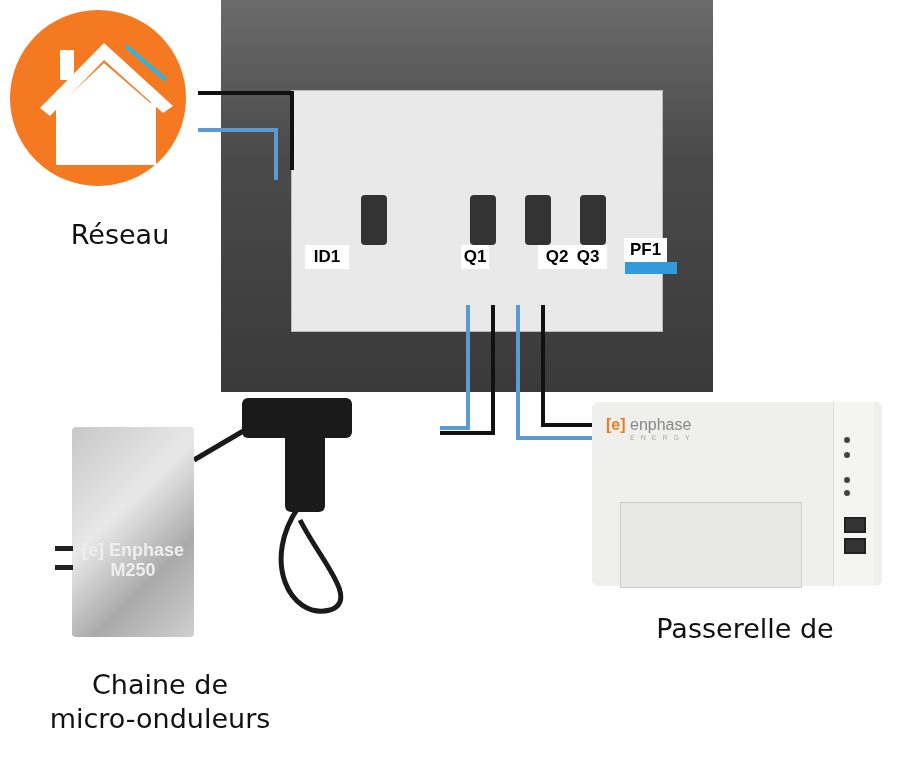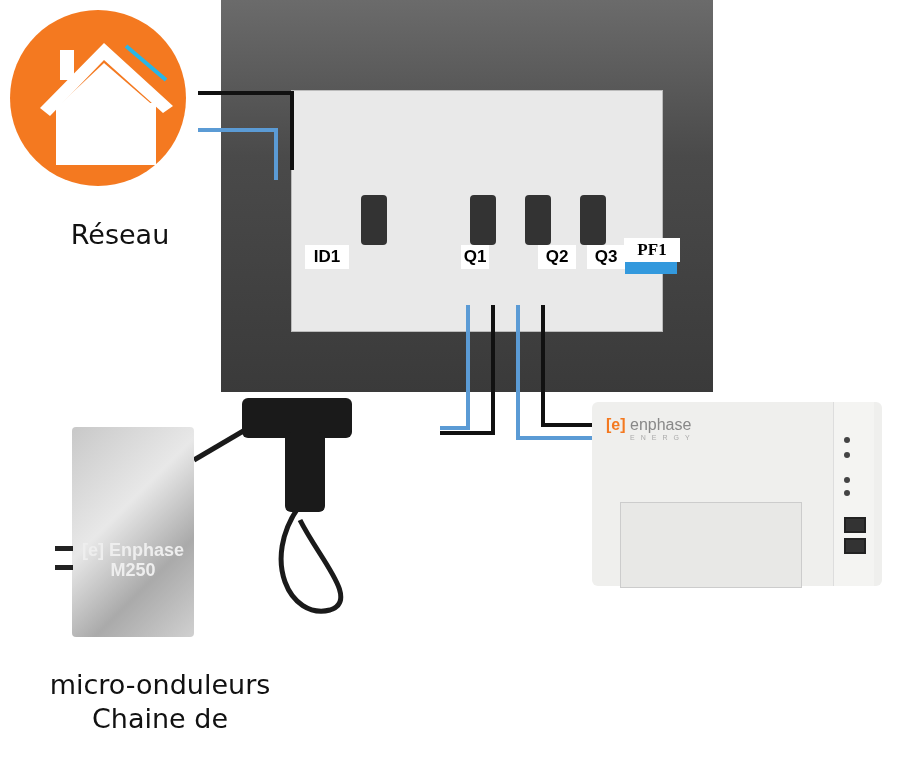--- a/index.html
+++ b/index.html
@@ -36,22 +36,22 @@
 
 <div class="label" style="left:20px;top:218px;width:200px">
   <div>Réseau</div>
 </div>
 
 <div class="photo">
   <div class="rail" style="left:70px;top:90px;width:370px;height:240px;"></div>
   <div class="tag" style="left:84px;top:245px;width:44px;">ID1</div>
   <div class="tag" style="left:240px;top:245px;width:28px;">Q1</div>
   <div class="tag" style="left:293px;top:245px;width:38px;margin-left:24px;">Q2</div>
-  <div class="tag" style="left:348px;top:245px;width:38px;margin-left:18px;">Q3</div>
-  <div class="tag" style="left:403px;top:238px;width:56px;font-family:Liberation Serif, serif;">PF1</div>
+  <div class="tag" style="left:348px;top:245px;width:38px;">Q3</div>
+  <div class="tag" style="left:403px;top:238px;width:43px;">PF1</div>
   <div class="toggle" style="left:140px;top:195px"></div>
   <div class="toggle" style="left:249px;top:195px"></div>
   <div class="toggle" style="left:304px;top:195px"></div>
   <div class="toggle" style="left:359px;top:195px"></div>
   <div class="abs" style="left:404px;top:262px;width:52px;height:12px;background:#3399dd"></div>
 </div>
 
 <svg class="abs" style="left:0;top:0" width="900" height="763">
   <polyline points="198,93 292,93 292,170" fill="none" stroke="#111" stroke-width="4"></polyline>
   <polyline points="198,130 276,130 276,180" fill="none" stroke="#5b9bd5" stroke-width="4"></polyline>
@@ -69,32 +69,33 @@
 <div class="micro">
   <div class="micro-brand">
     <div>[e] Enphase</div>
     <div>M250</div>
   </div>
 </div>
 <div class="abs" style="left:55px;top:546px;width:18px;height:5px;background:#222"></div>
 <div class="abs" style="left:55px;top:565px;width:18px;height:5px;background:#222"></div>
 
 <div class="label" style="left:40px;top:668px;width:240px">
+  <div>Chaine de</div>
   <div>micro-onduleurs</div>
-  <div>Chaine de</div>
 </div>
 
 <div class="gateway">
   <div class="gw-brand"><span class="e">[e]</span> <span>enphase</span></div>
   <div class="gw-sub">ENERGY</div>
   <div class="flap"></div>
   <div class="gw-side">
     <div class="dot" style="left:10px;top:35px"></div>
     <div class="dot" style="left:10px;top:50px"></div>
     <div class="dot" style="left:10px;top:75px"></div>
     <div class="dot" style="left:10px;top:88px"></div>
     <div class="usb" style="left:10px;top:115px"></div>
     <div class="usb" style="left:10px;top:136px"></div>
   </div>
 </div>
 
 <div class="label" style="left:620px;top:612px;width:250px">
+  <div>Passerelle de</div>
 </div>
 
 </body></html>

